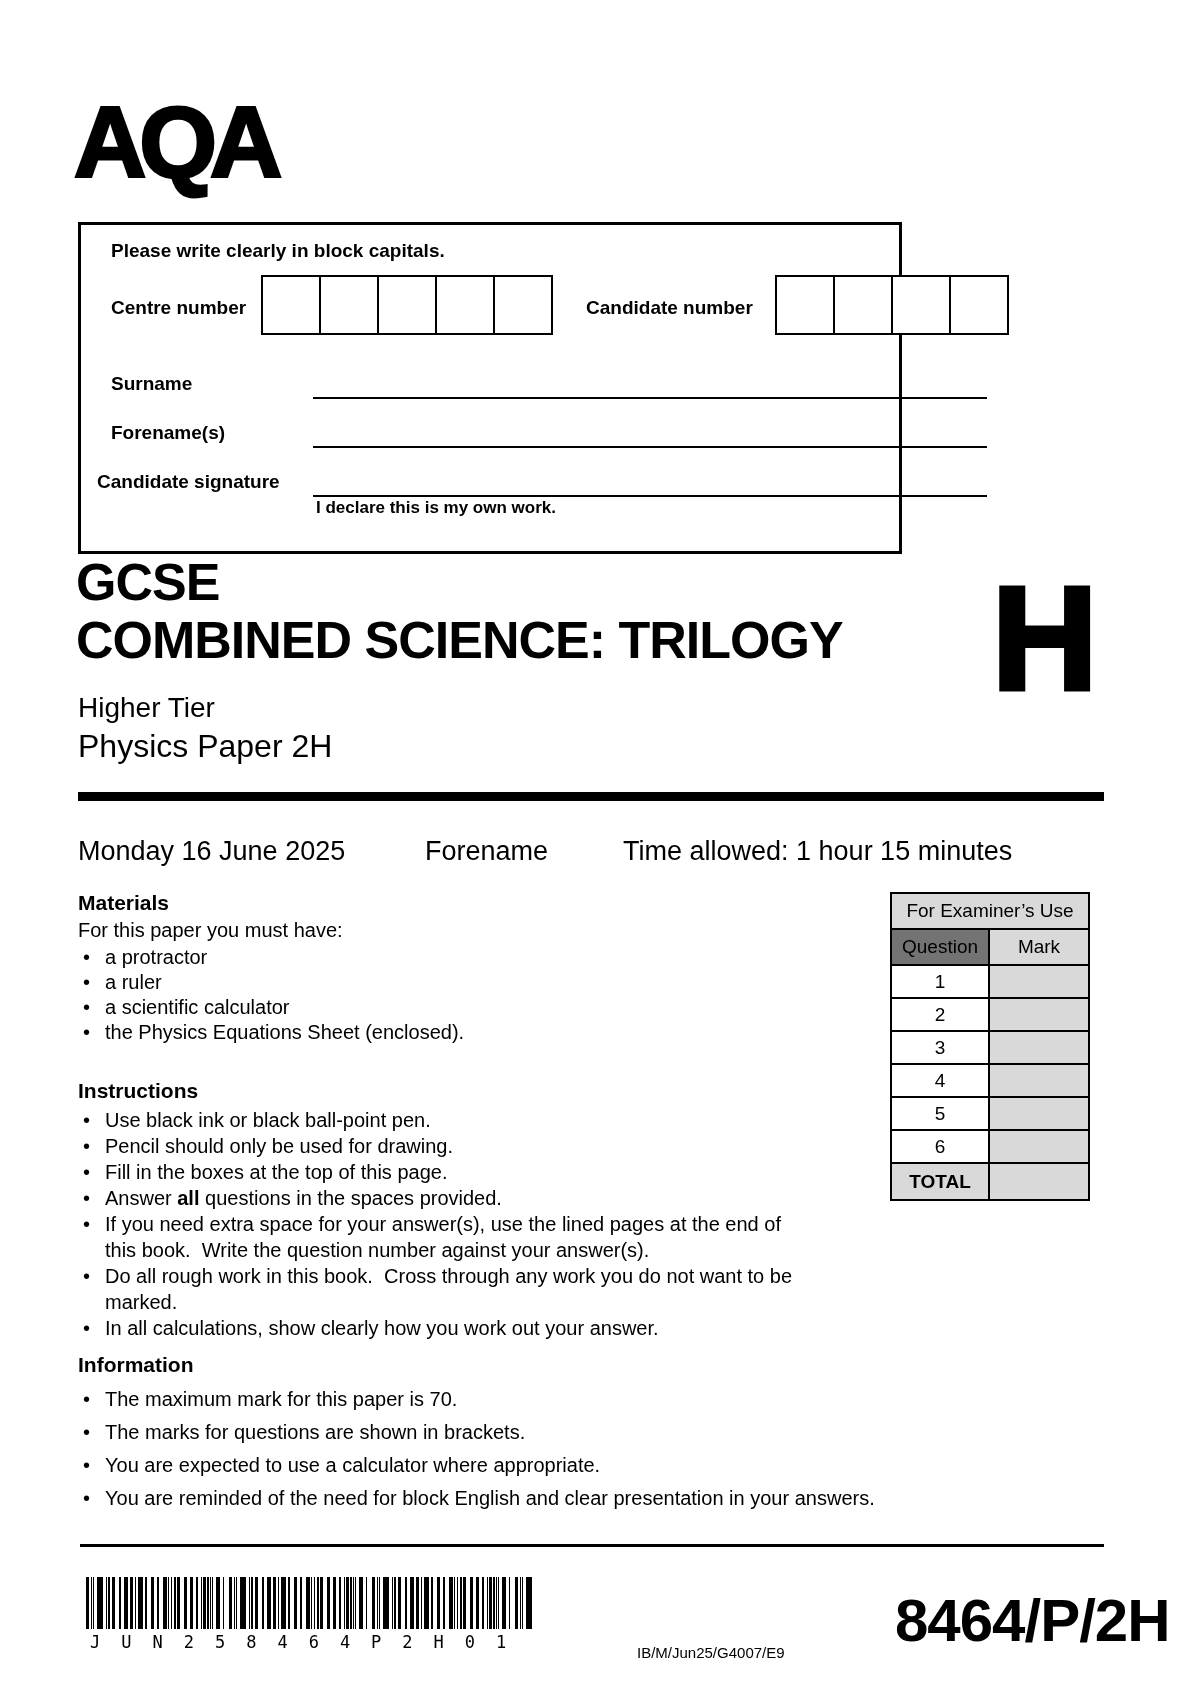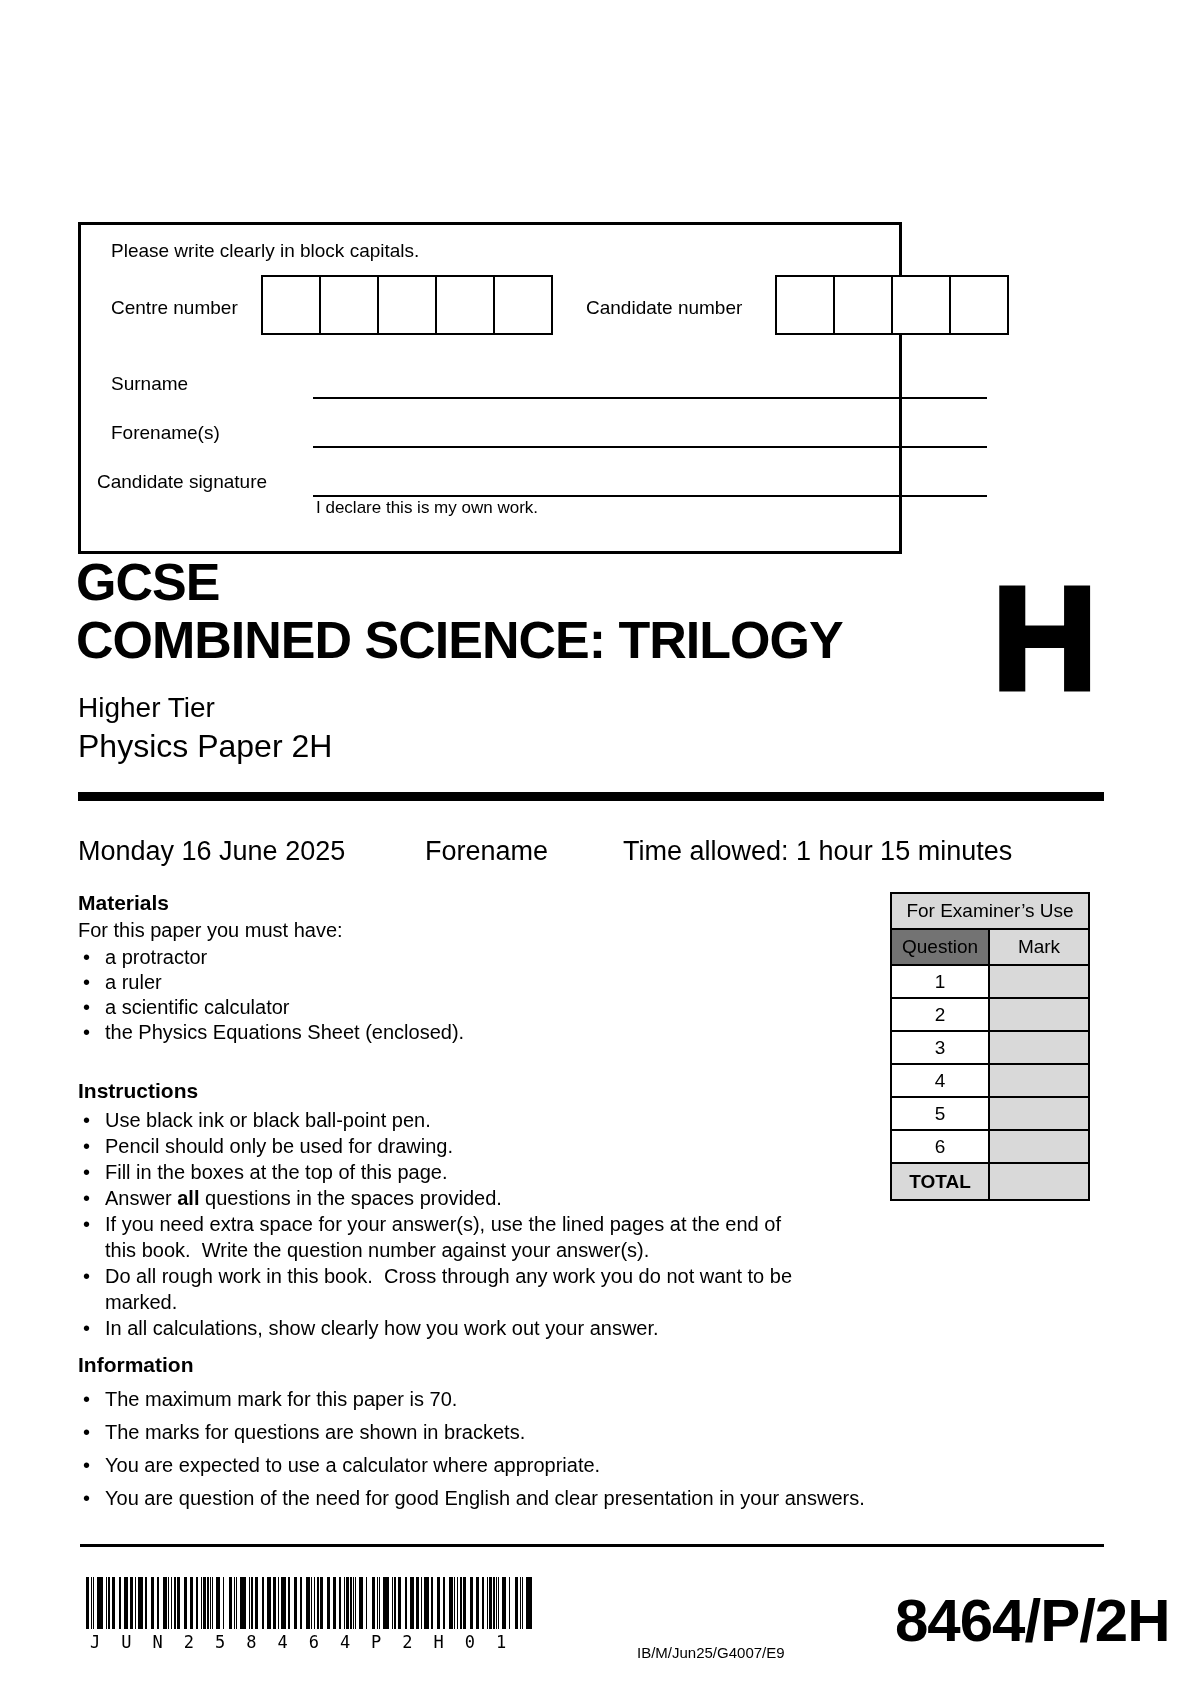--- a/index.html
+++ b/index.html
@@ -5,21 +5,21 @@
   html,body{margin:0;padding:0;background:#fff;}
   .page{position:relative;width:1191px;height:1684px;background:#ffffff;
         font-family:"Liberation Sans",sans-serif;color:#000;overflow:hidden;}
 
   
   .logo{position:absolute;left:74px;top:92px;font-size:100px;font-weight:bold;
         letter-spacing:-7px;line-height:1;-webkit-text-stroke:3px #000;}
 
   
   .cand-box{position:absolute;left:78px;top:222px;width:824px;height:332px;
-            border:3px solid #000;box-sizing:border-box;}
+            border:3px solid #000;box-sizing:border-box;font-weight:bold;}
   .cand-box .note{position:absolute;left:30px;top:15px;font-size:19px;}
   .field-label{position:absolute;font-size:19px;}
   .boxes{position:absolute;display:flex;}
   .boxes .cell{width:56px;height:56px;border:2px solid #000;margin-left:-2px;background:#fff;}
   .boxes .cell:first-child{margin-left:0;}
   .wline{position:absolute;height:0;border-bottom:2.5px solid #000;}
   .decl{position:absolute;left:235px;top:273px;font-size:17px;}
 
   
   .t-qual{position:absolute;left:76px;top:552px;font-size:52px;font-weight:bold;letter-spacing:-1px;}
@@ -69,20 +69,21 @@
   .barcode-text{position:absolute;left:90px;top:1632px;width:460px;
     font-family:"DejaVu Sans Mono",monospace;font-size:17px;letter-spacing:21px;white-space:nowrap;}
   .footer-ref{position:absolute;left:637px;top:1644px;font-size:15px;}
   .paper-code{position:absolute;left:895px;top:1586px;font-size:60px;font-weight:bold;letter-spacing:-1px;}
 </style>
 </head>
 <body>
 
 <div class="page">
 
+  <div class="logo">AQA</div>
 
   <div class="cand-box">
     <div class="note">Please write clearly in block capitals.</div>
 
     <div class="field-label" style="left:30px;top:72px;">Centre number</div>
     <div class="boxes" style="left:180px;top:50px;">
         <div class="cell"></div>
         <div class="cell"></div>
         <div class="cell"></div>
         <div class="cell"></div>
@@ -190,21 +191,21 @@
         <li>In all calculations, show clearly how you work out your answer.</li>
       </ul>
   </div>
 
   <div class="section information">
     <div class="sec-h">Information</div>
     <ul class="blist">
         <li>The maximum mark for this paper is 70.</li>
         <li>The marks for questions are shown in brackets.</li>
         <li>You are expected to use a calculator where appropriate.</li>
-        <li>You are question of the need for good English and clear presentation in your answers.</li>
+        <li>You are reminded of the need for block English and clear presentation in your answers.</li>
       </ul>
   </div>
 
   <div class="rule-thin"></div>
   <div class="barcode"></div>
   <div class="barcode-text">JUN258464P2H01</div>
   <div class="footer-ref">IB/M/Jun25/G4007/E9</div>
   <div class="paper-code">8464/P/2H</div>
 
 </div>

